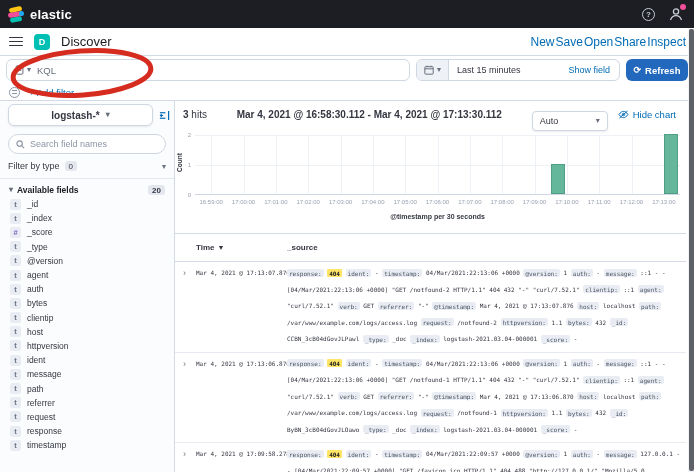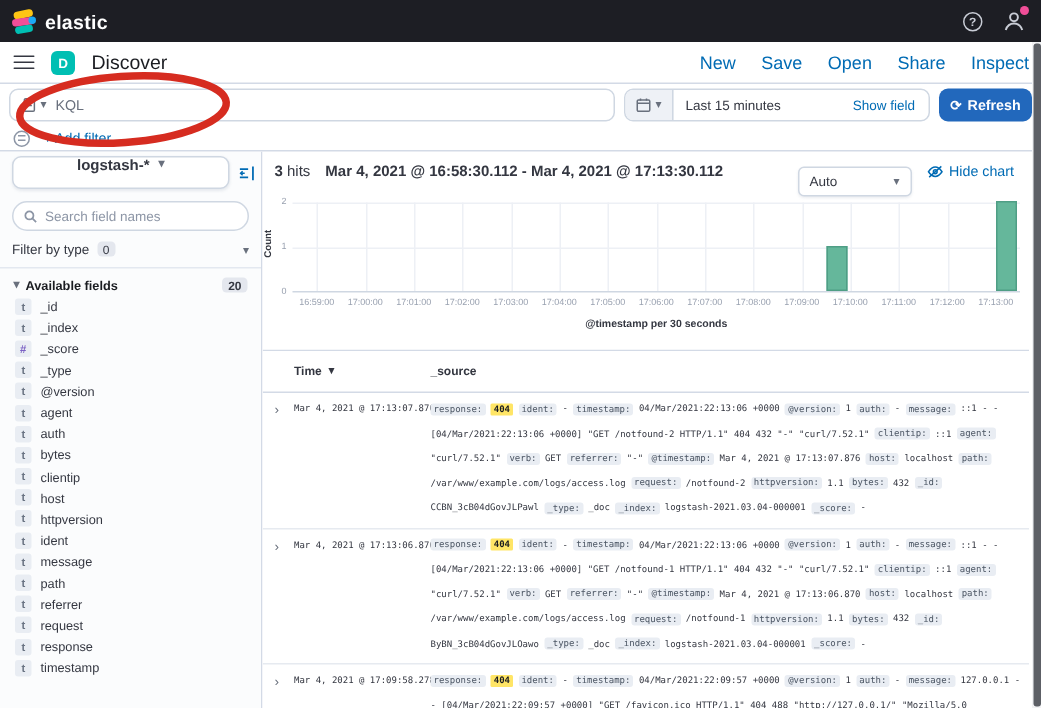--- a/index.html
+++ b/index.html
@@ -22,21 +22,21 @@
   .help-circ { width:13px; height:13px; border:1.4px solid #c9cdd6; border-radius:50%; color:#c9cdd6; font-size:8px; font-weight:700; display:flex; align-items:center; justify-content:center; }
   .avatar { position:relative; width:16px; height:16px; }
   .avatar .dot { position:absolute; top:-2px; right:-2px; width:6px; height:6px; background:#f04e98; border-radius:50%; }
 
   
   .navbar { position:absolute; top:28px; left:0; right:0; height:28px; background:#fff; border-bottom:1px solid #d3dae6; display:flex; align-items:center; z-index:4; }
   .hamburger { width:14px; margin-left:9px; display:flex; flex-direction:column; gap:2.5px; cursor:pointer; }
   .hamburger i { height:1.6px; background:#343741; border-radius:1px; }
   .app-badge { width:16px; height:16px; margin-left:11px; background:#00bfb3; border-radius:4px; color:#fff; font-size:9px; font-weight:700; display:flex; align-items:center; justify-content:center; }
   .app-title { margin-left:11px; font-size:13px; color:#1a1c21; }
-  .nav-actions { margin-left:auto; margin-right:8px; display:flex; gap:17px; }
+  .nav-actions { margin-left:auto; margin-right:8px; display:flex; gap:1px; }
   .nav-link { color:#006bb4; font-size:12px; cursor:pointer; }
 
   
   .querybar { position:absolute; top:56px; left:0; right:0; height:28px; display:flex; align-items:center; padding:0 6px; gap:6px; background:#fff; z-index:3; }
   .query-input { width:404px; height:22px; background:#fff; border:1px solid #cfd7e2; border-radius:6px; display:flex; align-items:center; gap:6px; padding:0 8px; }
   .qi-icons { display:flex; align-items:center; gap:2px; color:#69707d; }
   .chev { font-size:8px; color:#69707d; line-height:1; }
   .query-text { flex:1; font-size:10px; color:#343741; }
   .kql { font-size:9.5px; color:#69707d; }
   .datepicker { flex:1; height:22px; border:1px solid #cfd7e2; border-radius:6px; background:#fff; display:flex; align-items:center; overflow:hidden; }
@@ -52,41 +52,41 @@
   .filter-circ i { width:5px; height:3.5px; border-top:1.2px solid #8d96a6; border-bottom:1.2px solid #8d96a6; display:block; }
   .add-filter { color:#006bb4; font-size:9.5px; cursor:pointer; }
 
   
   .annotation { position:absolute; left:6px; top:45px; z-index:40; pointer-events:none; }
 
   
   .content { position:absolute; top:101px; left:0; right:0; bottom:0; display:flex; }
   .sidebar { width:175px; background:#fbfcfd; border-right:1px solid #d3dae6; position:relative; }
   .index-row { display:flex; align-items:center; gap:6px; padding:3px 4px 0 8px; }
-  .index-btn { flex:1; height:22px; background:#fff; border:1px solid #cfd7e2; border-radius:6px; box-shadow:0 1px 2px rgba(152,162,179,.2); display:flex; justify-content:center; gap:6px; font-size:10px; font-weight:700; color:#343741; cursor:pointer; }
+  .index-btn { flex:1; height:22px; background:#fff; border:1px solid #cfd7e2; border-radius:6px; box-shadow:0 1px 2px rgba(152,162,179,.2); display:flex; align-items:center; justify-content:center; gap:6px; font-size:10px; font-weight:700; color:#343741; cursor:pointer; }
   .field-search { margin:8px 8px 0; height:20px; border:1px solid #cfd7e2; border-radius:10px; background:#fff; display:flex; align-items:center; gap:5px; padding:0 7px; }
   .field-search .ph { color:#8d96a6; font-size:9px; }
   .filter-type { margin:7px 8px 0; display:flex; align-items:flex-end; gap:5px; font-size:9px; color:#343741; cursor:pointer; }
   .count-badge { background:#e4e7ee; border-radius:3px; font-size:8px; padding:0.5px 4px; color:#343741; }
   .sb-divider { margin-top:7px; border-top:1px solid #e3e8f0; }
   .fields-header { margin:6px 9px 2px; display:flex; align-items:center; gap:4px; font-size:8.5px; font-weight:700; color:#1a1c21; cursor:pointer; }
   .fields-header .count-badge { margin-left:auto; }
   .field-item { display:flex; align-items:center; gap:6px; padding:1.6px 10px; cursor:pointer; }
   .fname { font-size:8.5px; color:#343741; }
   .ftype { width:11px; height:11px; border-radius:2px; background:#e9edf3; color:#6a7483; font-size:7.5px; font-weight:700; display:flex; align-items:center; justify-content:center; flex:0 0 auto; }
   .ftype.num { color:#7b61c4; }
   .ftype.date { background:linear-gradient(#c9a23d 0 3px, #fdf8ea 3px); border:1px solid #c9a23d; color:transparent; }
 
   .main { flex:1; position:relative; background:#fff; overflow:hidden; }
 
   
   .hits-bar { position:absolute; top:0; left:0; right:10px; height:26px; display:flex; align-items:center; padding:0 8px; gap:10px; }
   .hits { font-size:10px; white-space:nowrap; }
   .hits b { font-weight:700; }
-  .range-label { flex:1; font-size:10px; font-weight:600; color:#343741; white-space:nowrap; }
+  .range-label { flex:1; text-align:center; font-size:10px; font-weight:600; color:#343741; white-space:nowrap; }
   .interval-select { width:76px; height:20px; border:1px solid #cfd7e2; border-radius:4px; background:#fff; box-shadow:0 1px 2px rgba(152,162,179,.2); font-size:9px; color:#343741; display:flex; align-items:center; padding:0 7px; cursor:pointer;margin-top:14px; }
   .interval-select .chev { margin-left:auto; }
   .hide-chart { display:flex; align-items:center; gap:4px; color:#006bb4; font-size:9.5px; white-space:nowrap; cursor:pointer; }
 
   
   .chart { position:absolute; top:28px; left:0; right:8px; height:102px; }
   .plot { position:absolute; left:20px; top:6px; width:485px; height:60px; border-bottom:1px solid #cfd7e2; }
   .vgrid { position:absolute; top:0; bottom:0; width:1px; background:#edf0f5; }
   .hgrid { position:absolute; left:0; right:0; height:1px; background:#edf0f5; }
   .bar { position:absolute; bottom:0; background:#65b79b; border:1px solid #4f9e85; cursor:pointer; }

